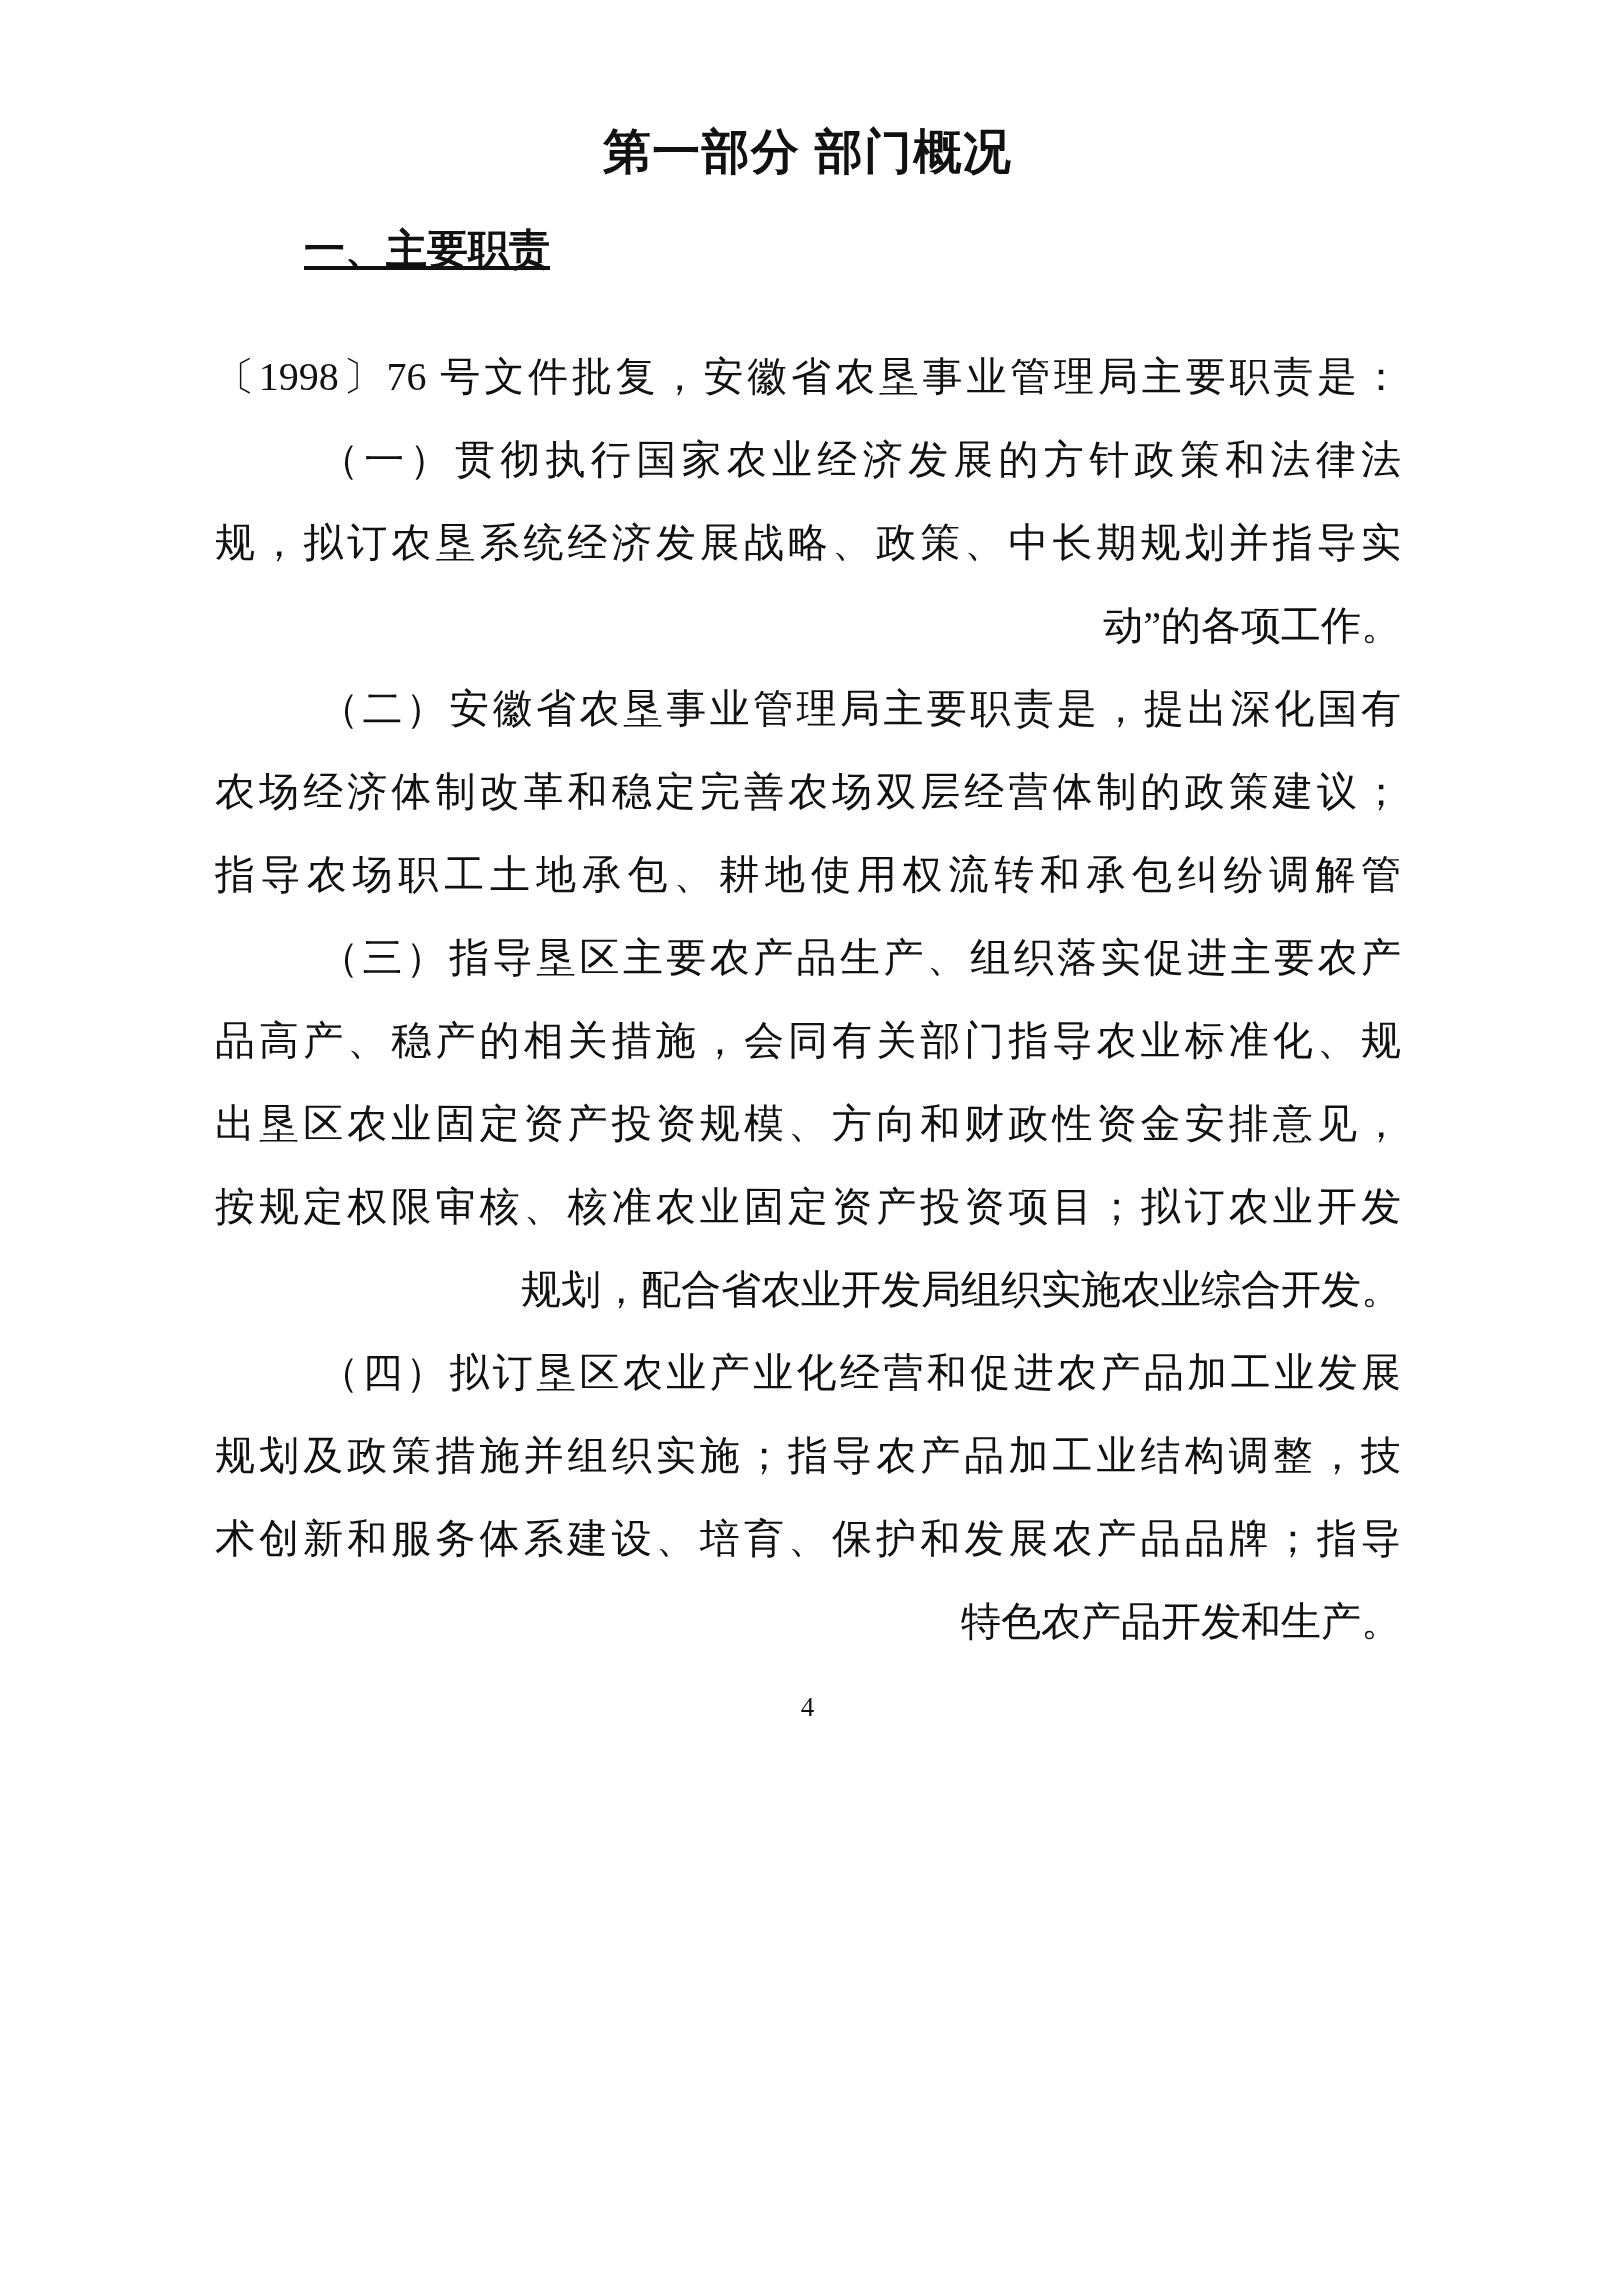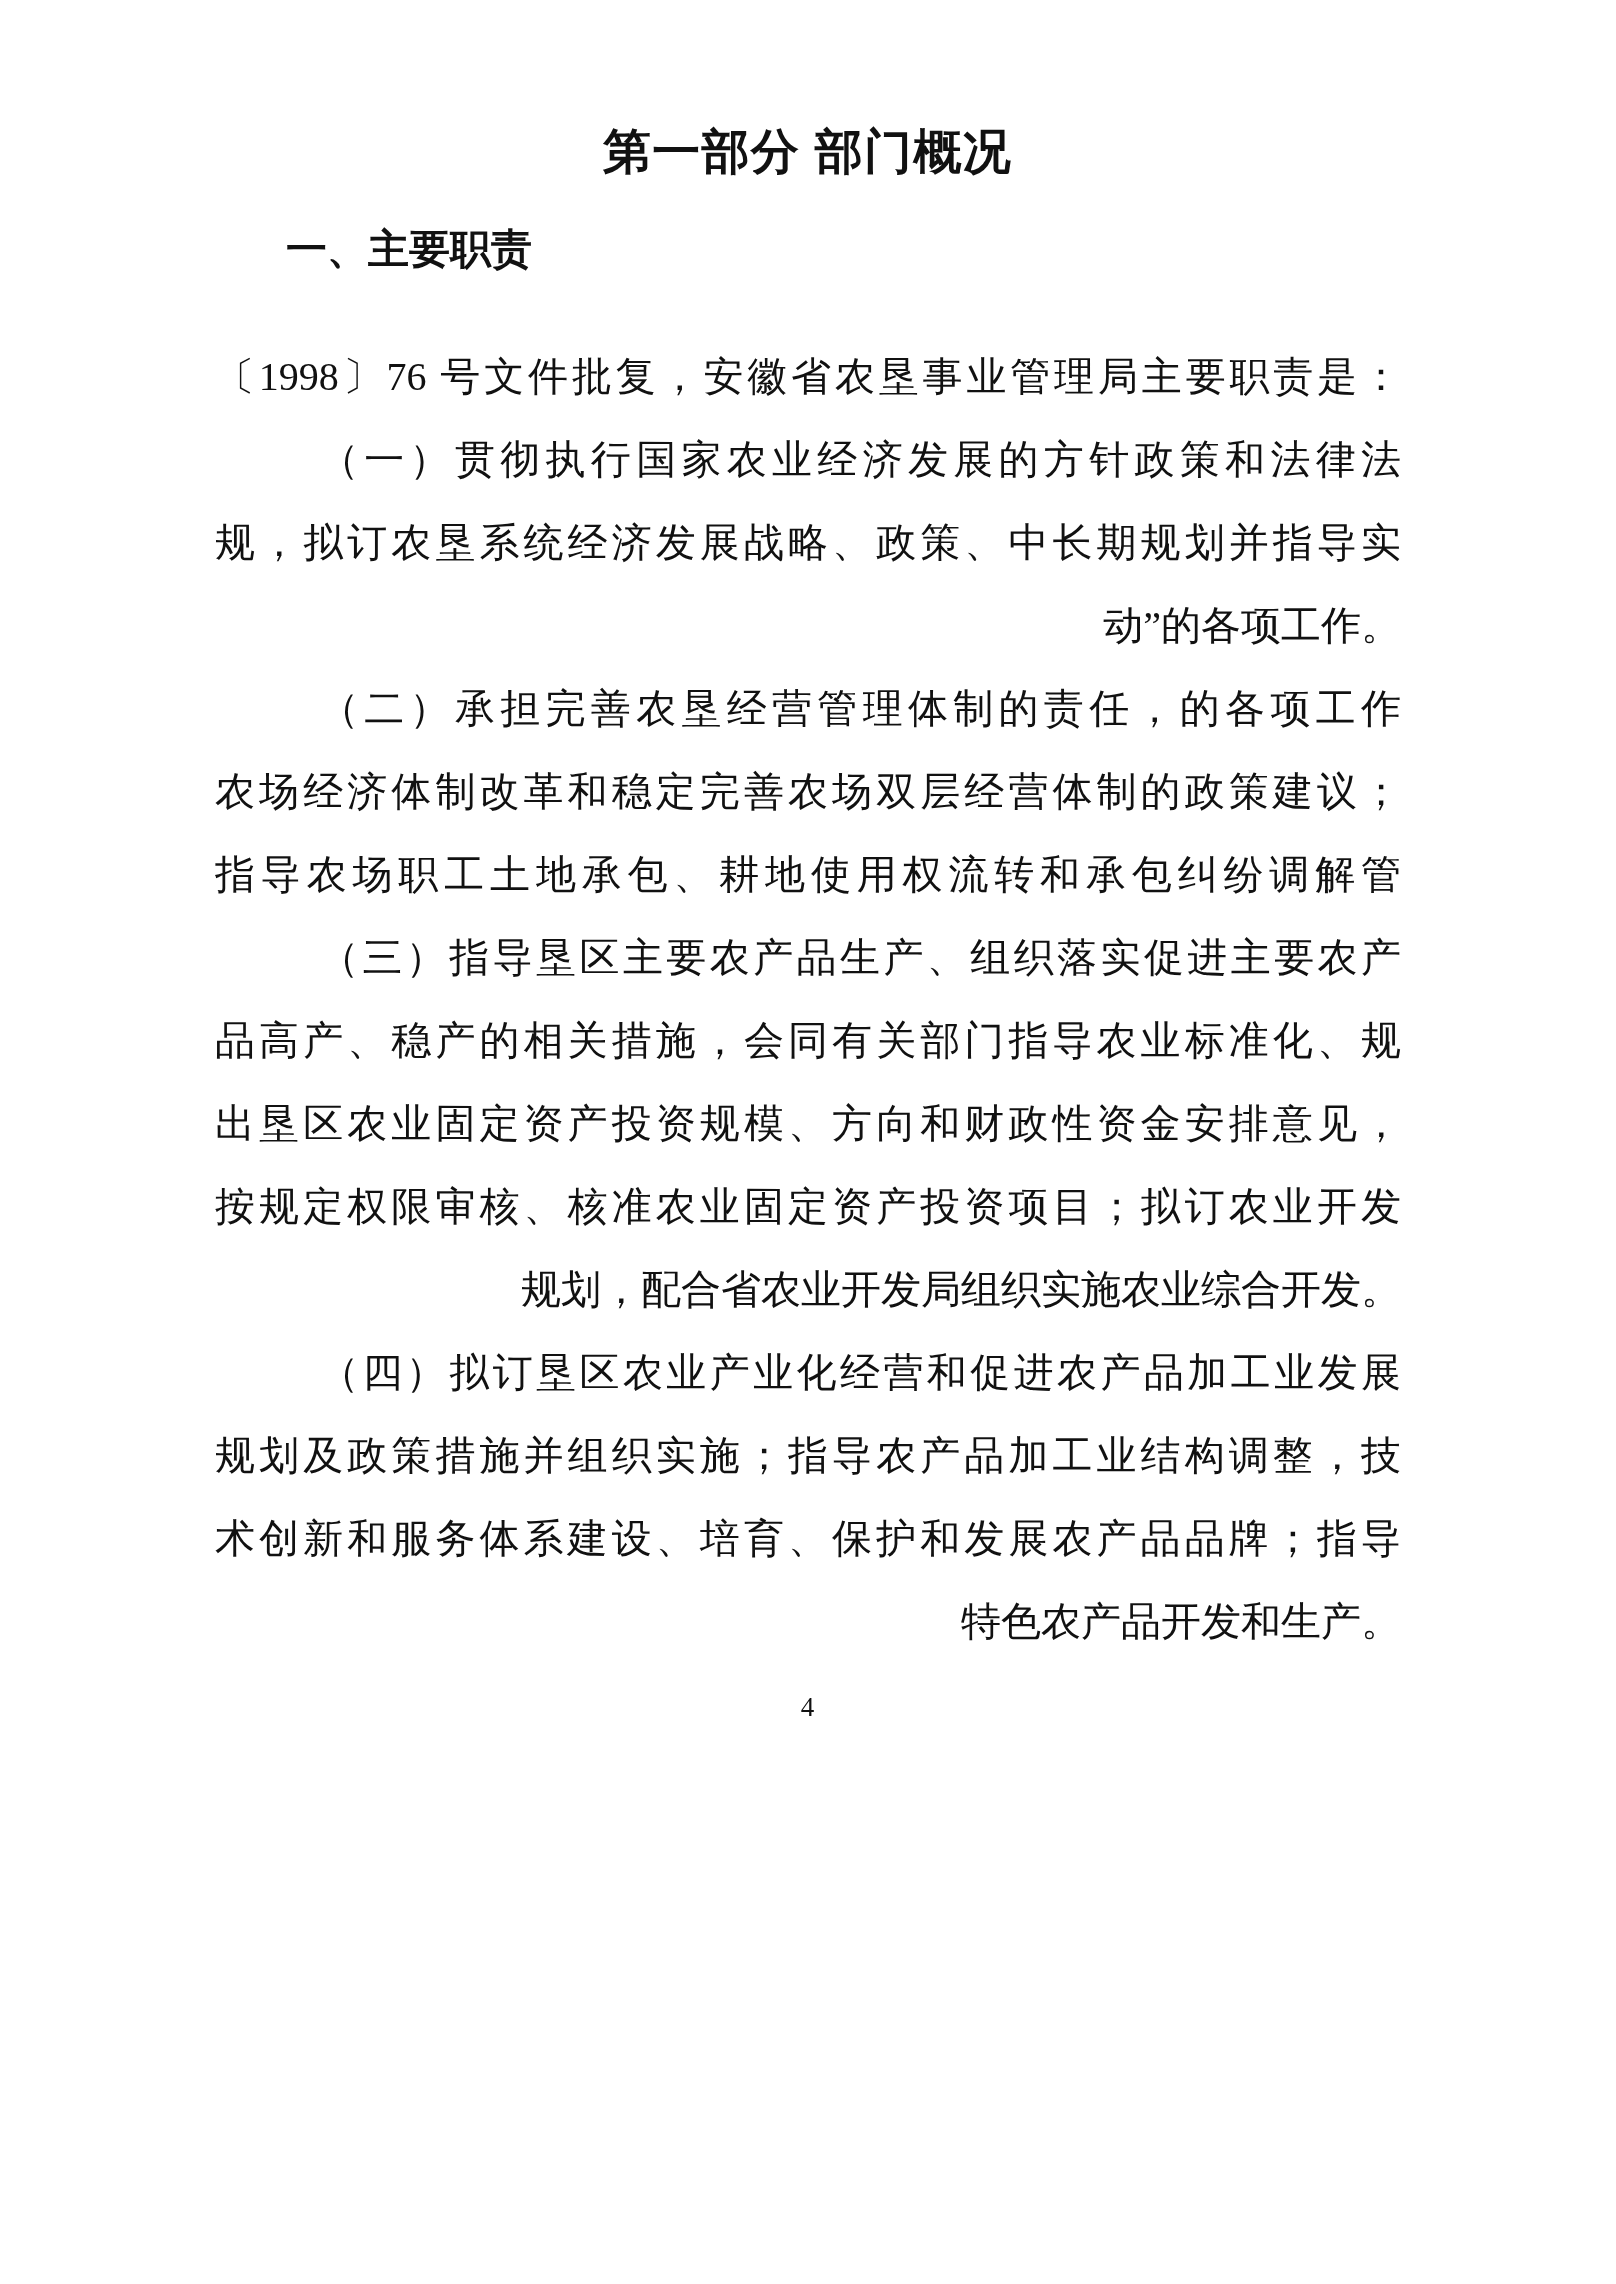--- a/index.html
+++ b/index.html
@@ -26,21 +26,22 @@
     font-size: 48px;
     line-height: 63px;
     letter-spacing: 1.3px;
     margin: 0 0 40px 0;
   }
   .section-heading {
     font-family: "Liberation Sans", "DejaVu Sans", sans-serif;
     font-weight: 700;
     font-size: 41px;
     line-height: 52px;
-    margin: 0 0 60px 71px; 
+    margin: 0 0 60px 89px; 
+    text-decoration: underline;
   }
   .doc-body {
     width: 1186px; 
   }
   .body-line {
     font-size: 40px;
     line-height: 83px;
     height: 83px;
     white-space: nowrap;
     text-align: right;
@@ -67,21 +68,21 @@
   <h1 class="doc-title">第一部分 部门概况</h1>
 
   <h2 class="section-heading">一、主要职责</h2>
 
   <div class="doc-body">
 
       <div class="body-line justify">〔1998〕76 号文件批复，安徽省农垦事业管理局主要职责是：</div>
       <div class="body-line indent justify">（一）贯彻执行国家农业经济发展的方针政策和法律法</div>
       <div class="body-line justify">规，拟订农垦系统经济发展战略、政策、中长期规划并指导实</div>
       <div class="body-line">动”的各项工作。</div>
-      <div class="body-line indent justify">（二）承担完善农垦经营管理体制的责任，的各项工作</div>
+      <div class="body-line indent justify">（二）安徽省农垦事业管理局主要职责是，提出深化国有</div>
       <div class="body-line justify">农场经济体制改革和稳定完善农场双层经营体制的政策建议；</div>
       <div class="body-line justify">指导农场职工土地承包、耕地使用权流转和承包纠纷调解管</div>
       <div class="body-line indent justify">（三）指导垦区主要农产品生产、组织落实促进主要农产</div>
       <div class="body-line justify">品高产、稳产的相关措施，会同有关部门指导农业标准化、规</div>
       <div class="body-line justify">出垦区农业固定资产投资规模、方向和财政性资金安排意见，</div>
       <div class="body-line justify">按规定权限审核、核准农业固定资产投资项目；拟订农业开发</div>
       <div class="body-line">规划，配合省农业开发局组织实施农业综合开发。</div>
       <div class="body-line indent justify">（四）拟订垦区农业产业化经营和促进农产品加工业发展</div>
       <div class="body-line justify">规划及政策措施并组织实施；指导农产品加工业结构调整，技</div>
       <div class="body-line justify">术创新和服务体系建设、培育、保护和发展农产品品牌；指导</div>

